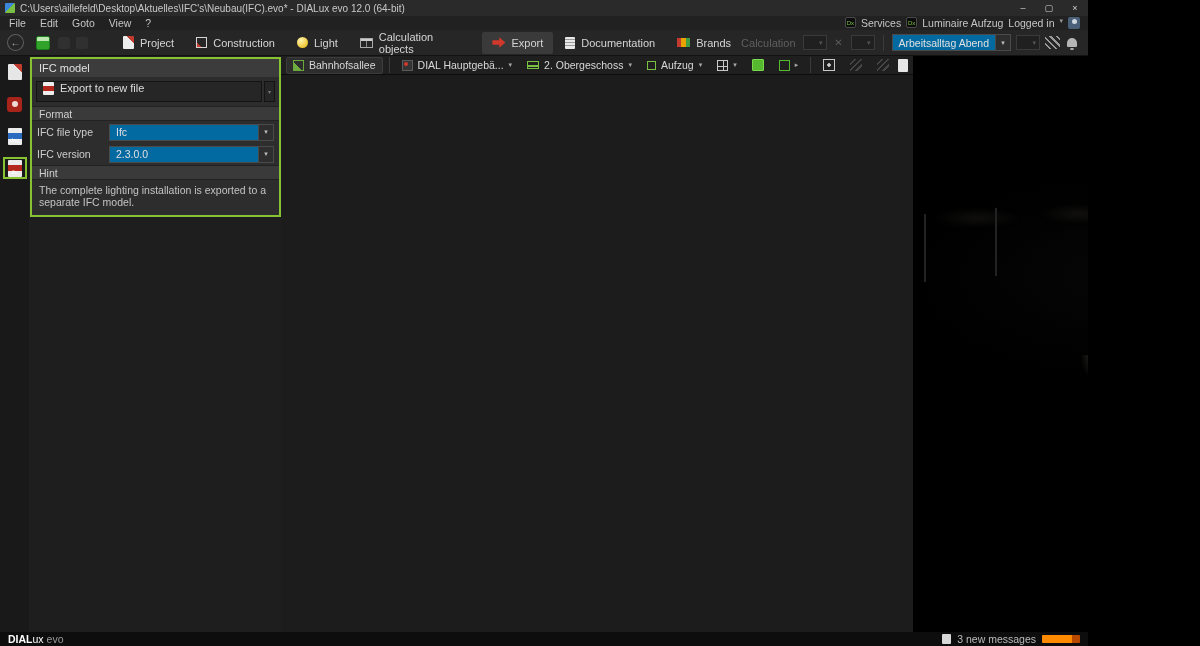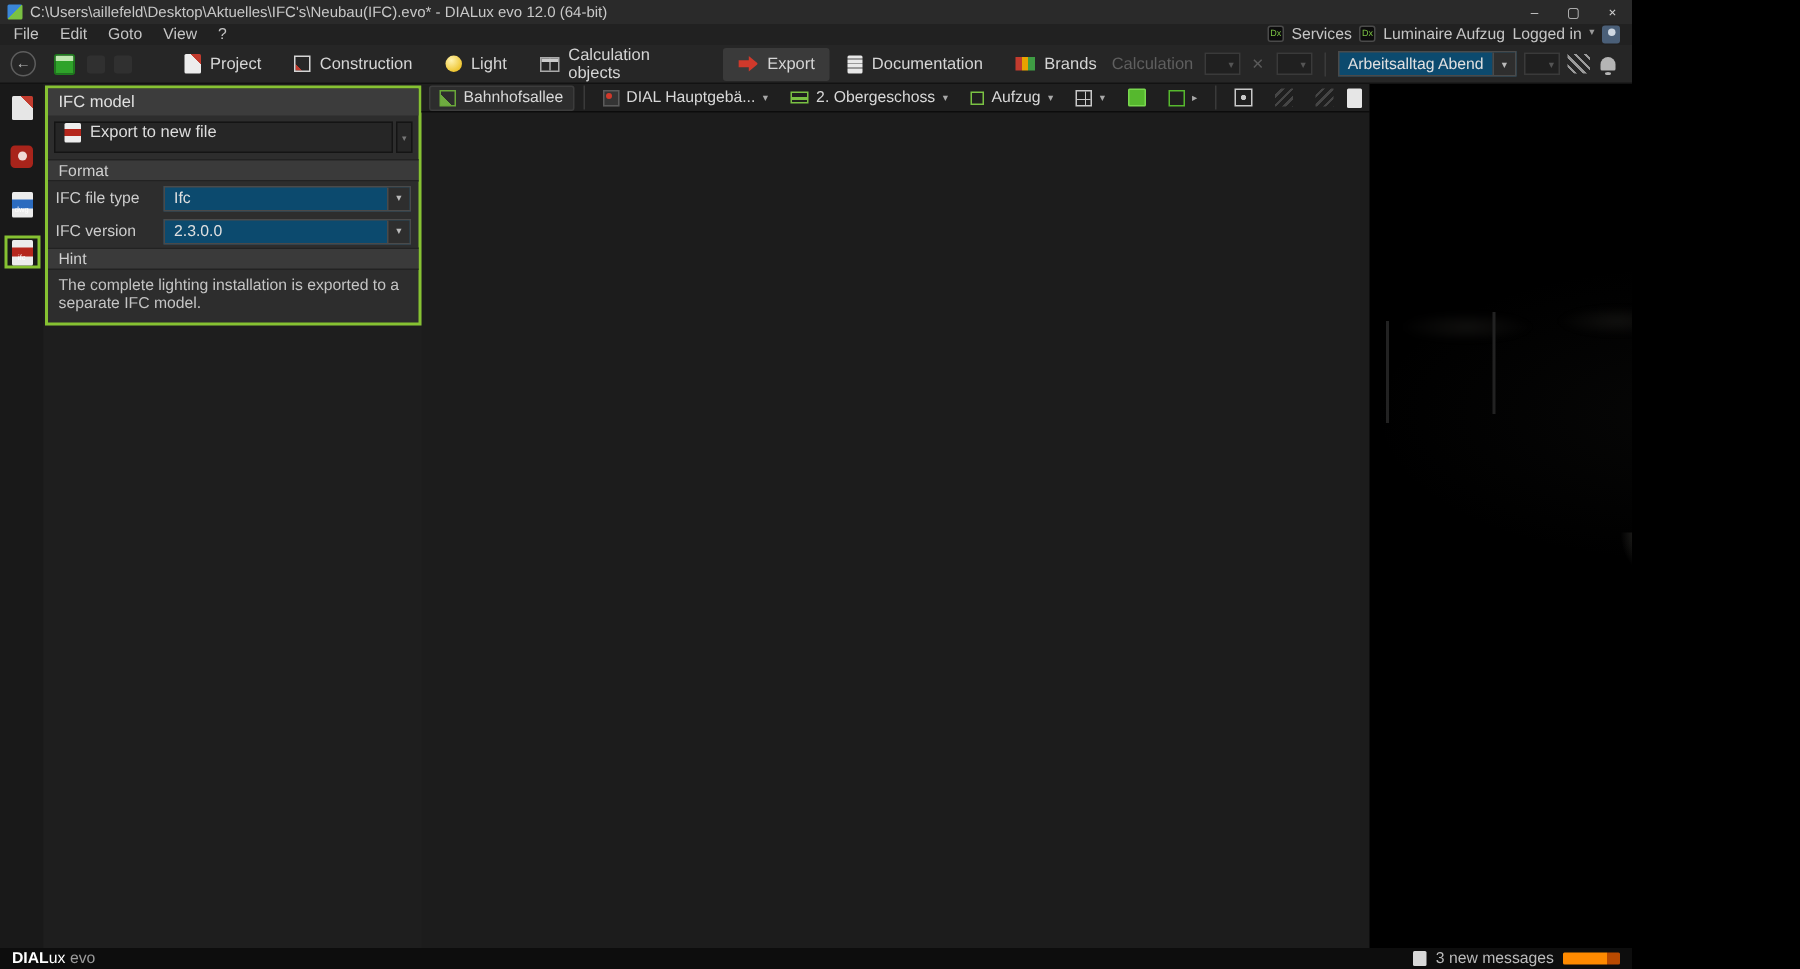--- a/index.html
+++ b/index.html
@@ -35,21 +35,21 @@
 .ti-light{width:11px;height:11px;border-radius:50%;background:radial-gradient(circle at 35% 30%,#fff3b0,#e8b400)}
 .ti-calc{width:13px;height:10px;border:1px solid #aaa;background:linear-gradient(#ccc 0 2.5px,transparent 2.5px),linear-gradient(90deg,transparent 0 5px,#888 5px 6px,transparent 6px)}
 .ti-export{width:13px;height:13px;background:#d0392b;clip-path:polygon(0 32%,52% 32%,52% 10%,100% 50%,52% 90%,52% 68%,0 68%)}
 .ti-doc{width:10px;height:12px;background:linear-gradient(#e8e8e8 0 2px,#999 2px 3px,#e8e8e8 3px 5px,#999 5px 6px,#e8e8e8 6px 8px,#999 8px 9px,#e8e8e8 9px);border-radius:1px}
 .ti-brands{width:13px;height:9px;background:linear-gradient(90deg,#c23b2e 0 33%,#e8a300 33% 66%,#3f9d44 66%)}
 .toolbar-right{margin-left:auto;display:flex;align-items:center;gap:5px;padding-right:9px}
 .calc-label{color:#5f5f5f;font-size:11px;margin-right:2px}
 .mini-combo{width:24px;height:15px;background:#202020;border:1px solid #3a3a3a;color:#555;font-size:7px;display:flex;align-items:center;justify-content:flex-end;padding:0 3px}
 .gray-glyph{color:#5a5a5a;font-size:10px;width:14px;text-align:center}
 .vsep{width:1px;height:16px;background:#3a3a3a;margin:0 3px}
-.combo{height:17px;background:#0c4a6e;border:1px solid #4a4a4a;display:flex;align-items:center}
+.combo{height:17px;background:#0369a1;border:1px solid #4a4a4a;display:flex;align-items:center}
 .combo-value{padding:0 6px;font-size:10.5px;color:#e0e0e0;white-space:nowrap}
 .combo-arrow{width:15px;align-self:stretch;background:#2e2e2e;border-left:1px solid #4a4a4a;color:#bbb;font-size:7px;display:flex;align-items:center;justify-content:center}
 .hatch-icon{width:15px;height:13px;background:repeating-linear-gradient(45deg,transparent 0 3px,#9a9a9a 3px 4.5px)}
 .bell{width:10px;height:9px;background:#b5b5b5;border-radius:5px 5px 1px 1px;position:relative;margin:0 2px}
 .bell::after{content:"";position:absolute;left:3px;bottom:-2.5px;width:4px;height:2px;border-radius:50%;background:#b5b5b5}
 
 
 .main{flex:1;display:flex;min-height:0}
 .iconstrip{width:29px;background:#191919;display:flex;flex-direction:column;align-items:center;padding-top:5px;gap:10px;flex:none}
 .strip-slot{width:24px;height:22px;display:flex;align-items:center;justify-content:center;border:2px solid transparent}

